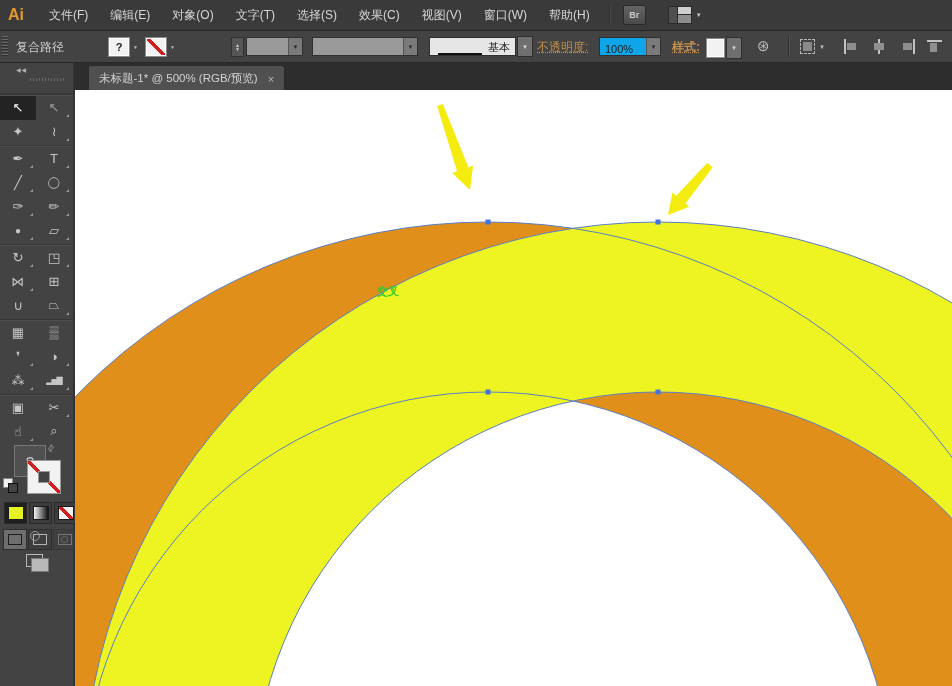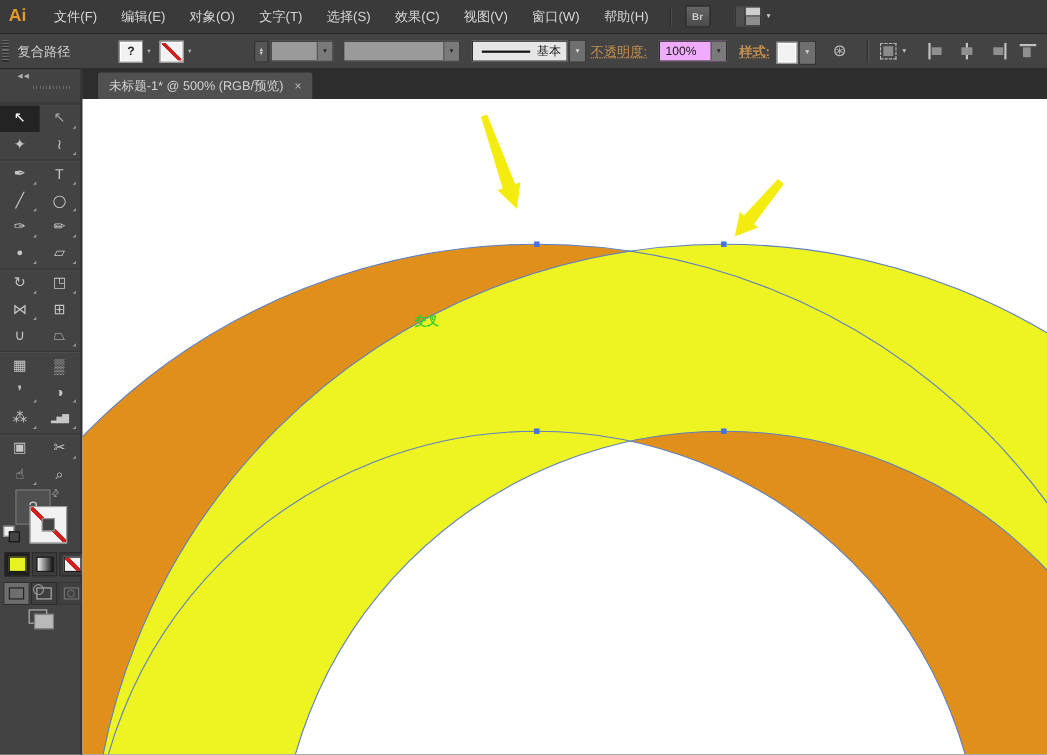--- a/index.html
+++ b/index.html
@@ -45,21 +45,21 @@
   }
   .cb{position:absolute;display:flex;align-items:center;}
   .cb-label{font-size:12px;color:#cfcfcf;white-space:nowrap;}
   .cb-link{font-size:12px;color:#c48f4d;text-decoration:underline;text-decoration-style:dotted;white-space:nowrap;}
   .swatch-box{width:20px;height:18px;background:#f2f2f2;border:1px solid #8a8a8a;box-shadow:0 0 0 1px #fff inset;position:relative;
     display:flex;align-items:center;justify-content:center;font-size:11px;color:#222;font-weight:bold;}
   .none-slash{background:linear-gradient(45deg,transparent 44%,#cf2020 44%,#cf2020 56%,transparent 56%),#f2f2f2;}
   .mini-dd{font-size:5px;color:#bdbdbd;margin-left:3px;}
   .stepper{width:11px;height:18px;background:#565656;border:1px solid #313131;display:flex;flex-direction:column;align-items:center;justify-content:center;line-height:4px;}
   .stepper span{font-size:5px;color:#cfcfcf;}
-  .combo{height:17px;background:#9a9a9a;border:1px solid #2f2f2f;position:relative;display:flex;align-items:center;}
+  .combo{height:17px;background:#9a9a9a;border:1px solid #2f2f2f;position:relative;display:flex;align-items:flex-end;}
   .combo .dd-cap{position:absolute;right:0;top:0;bottom:0;width:13px;background:#7a7a7a;border-left:1px solid #565656;display:flex;align-items:center;justify-content:center;}
   .combo .dd-cap span{font-size:6px;color:#2a2a2a;}
   .combo-light{background:#e6e6e6;}
   .combo-text{font-size:11px;color:#1c1c1c;padding-left:5px;}
   .brush-line{width:44px;height:2px;background:#111;margin:0 6px 0 8px;}
   .dd-btn{width:14px;height:19px;background:#6f6f6f;border:1px solid #2f2f2f;display:flex;align-items:center;justify-content:center;margin-left:1px;}
   .dd-btn span{font-size:6px;color:#d8d8d8;}
   #recolor-ico{font-size:15px;color:#bdbdbd;}
   .vdiv{position:absolute;top:5px;width:1px;height:21px;background:#2d2d2d;border-right:1px solid #555;}
   #align-to-ico{width:13px;height:13px;border:1px dashed #b5b5b5;position:relative;}
@@ -220,21 +220,21 @@
     <span class="dd-btn">
         <span>▼</span>
       </span>
   </div>
 
   <div class="cb" style="left:537px;top:8px;">
     <span class="cb-link">不透明度:</span>
   </div>
 
   <div class="cb" style="left:599px;top:6px;">
-    <span class="combo" style="width:60px;background:#f0abfc;">
+    <span class="combo" style="width:60px;background:#0ea5e9;">
       <span class="combo-text">100%</span>
       <span class="dd-cap">
           <span>▼</span>
         </span>
     </span>
   </div>
 
   <div class="cb" style="left:672px;top:8px;font-weight:bold;">
     <span class="cb-link">样式:</span>
   </div>

